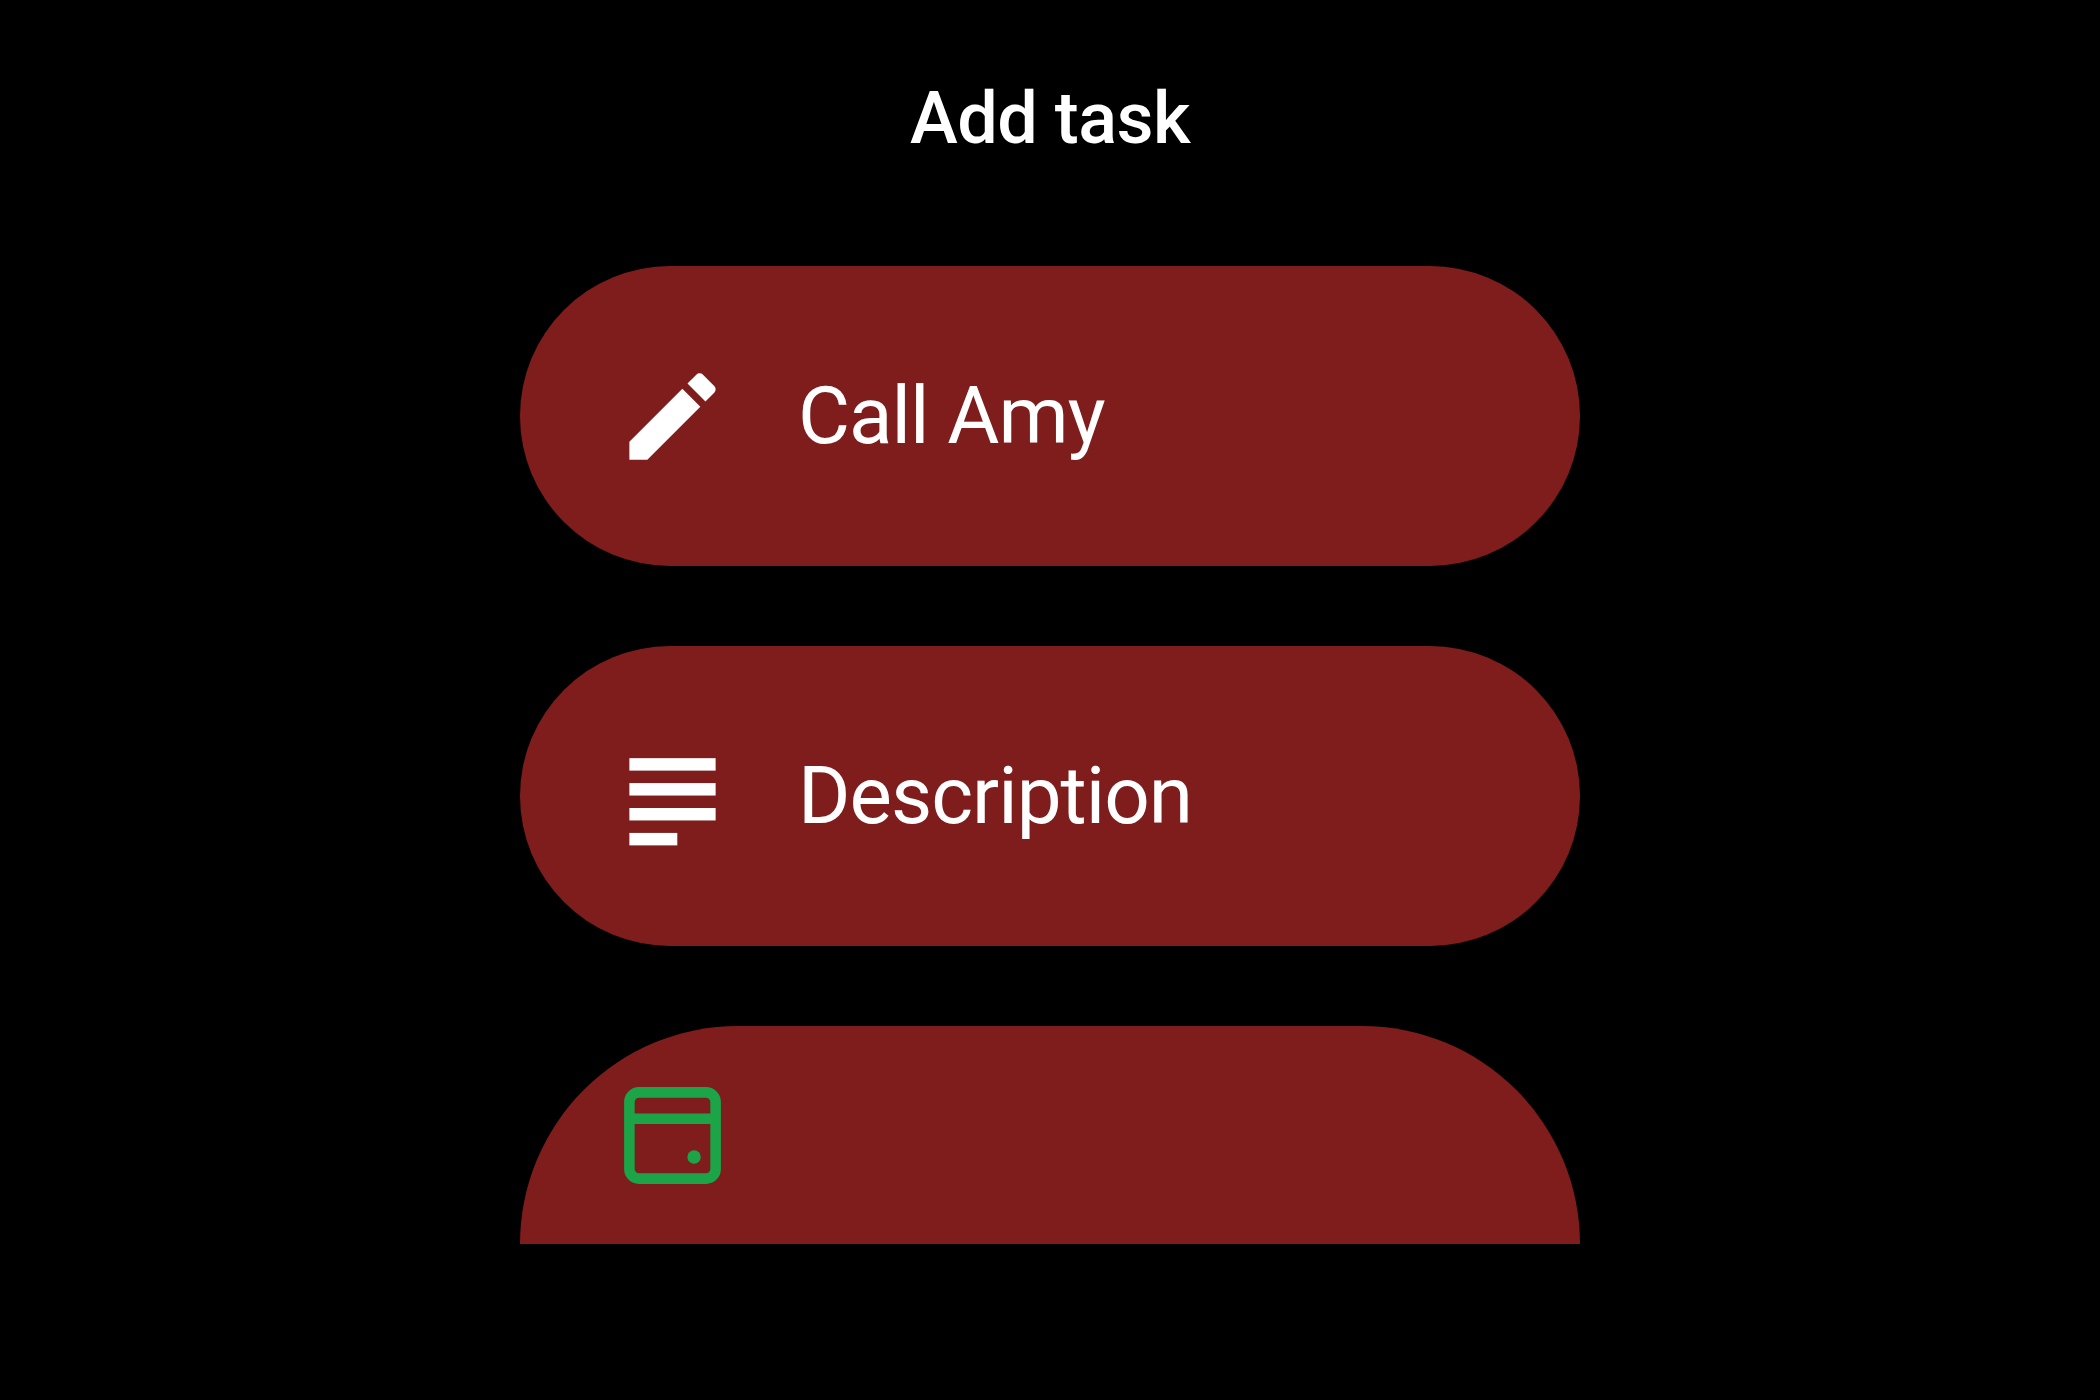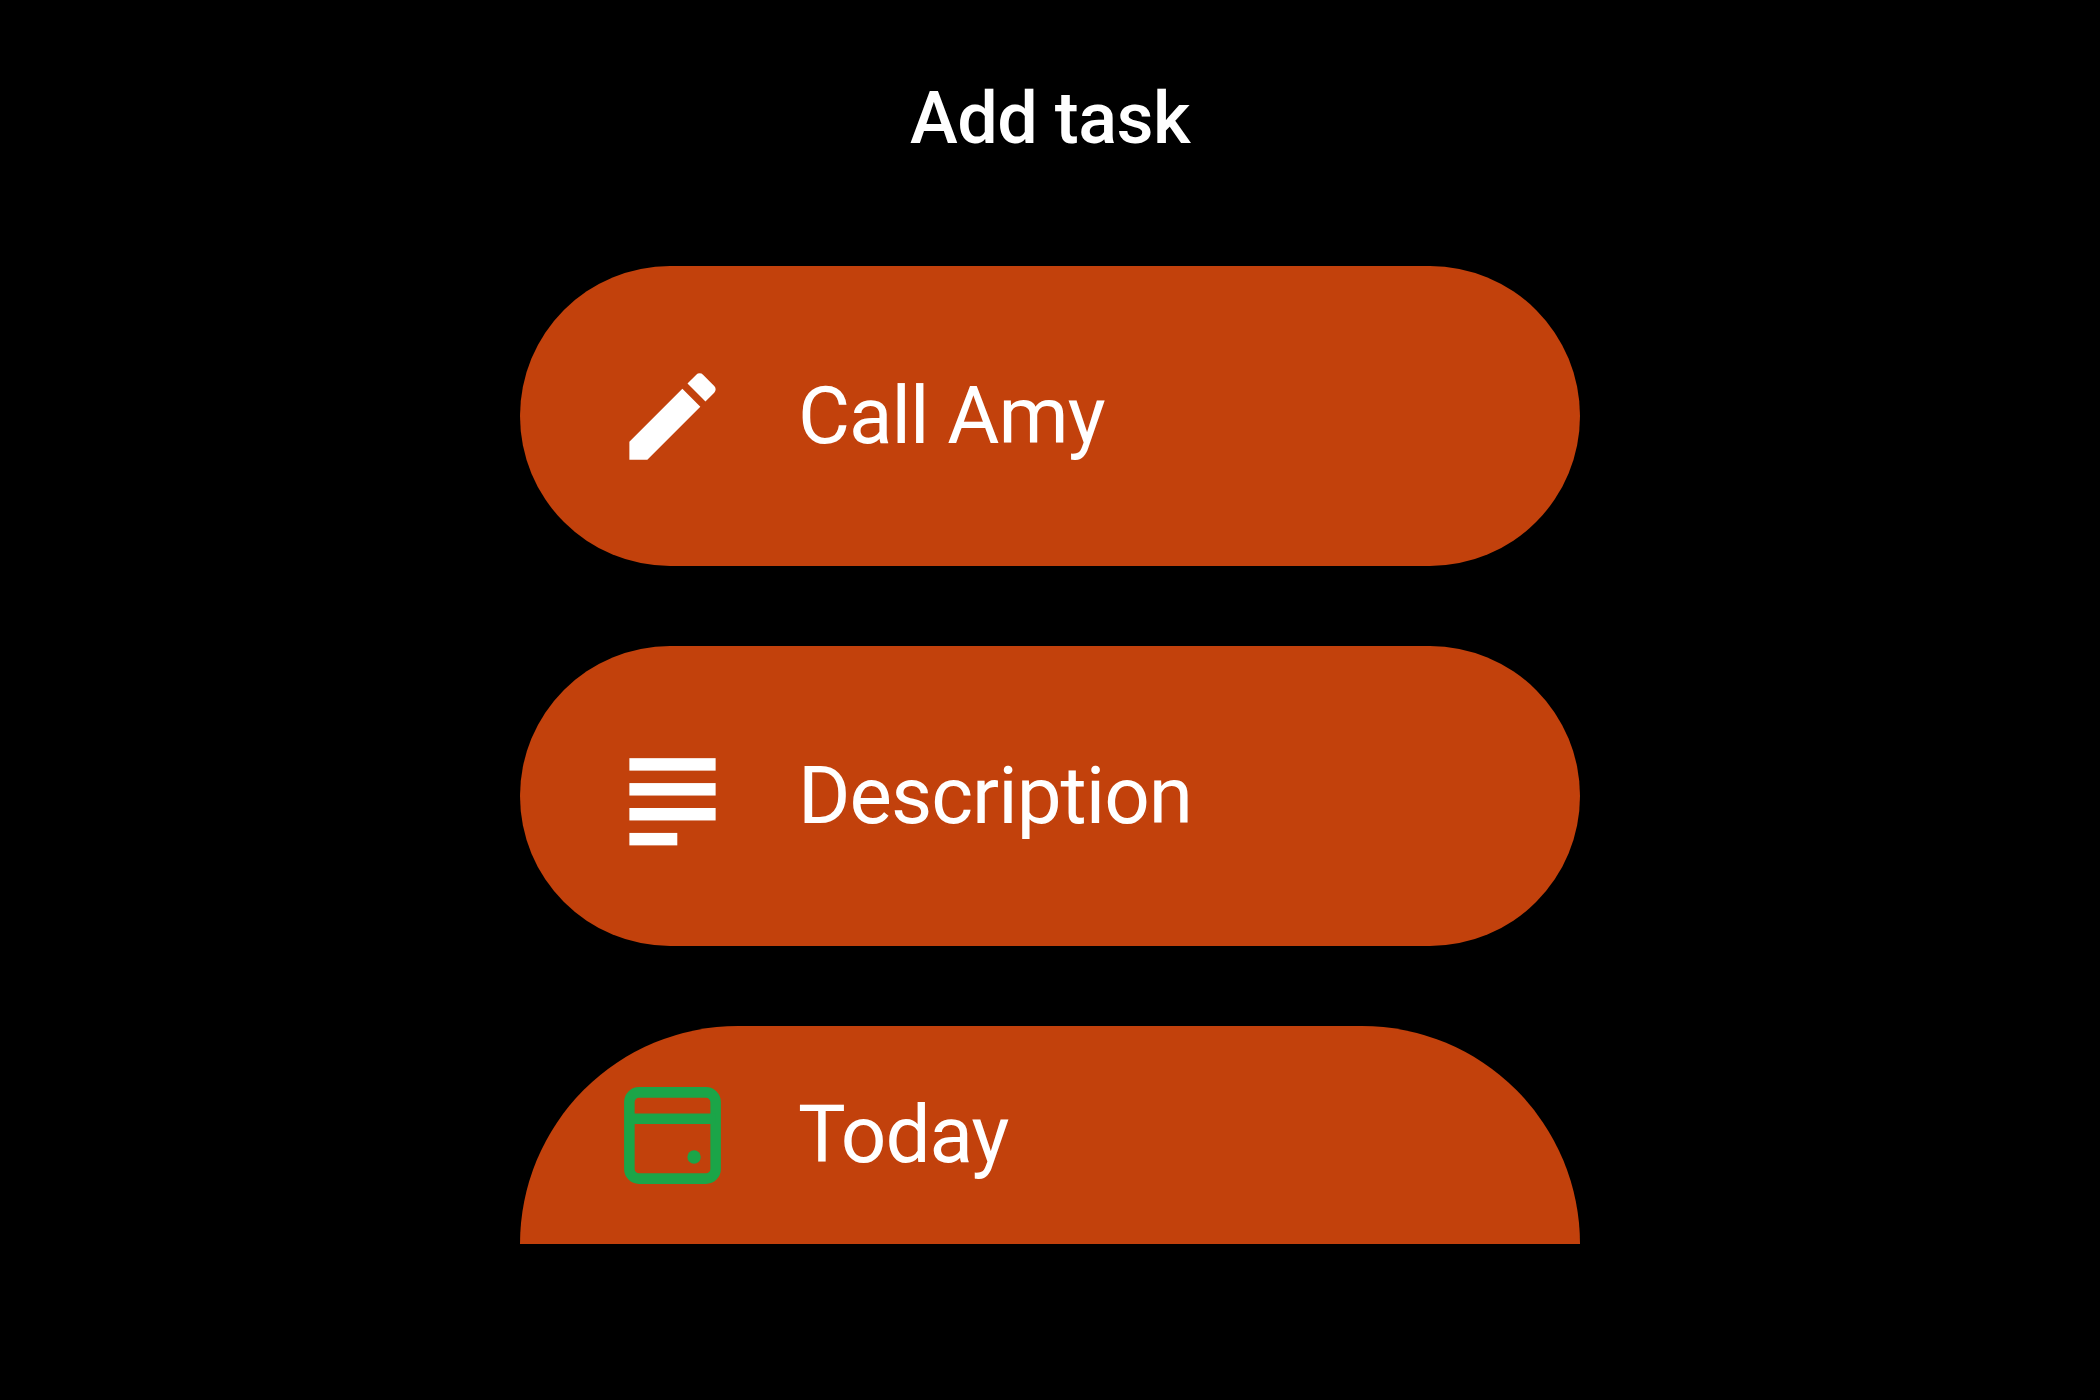--- a/index.html
+++ b/index.html
@@ -33,21 +33,21 @@
     }
     
     .list {
       display: flex;
       flex-direction: column;
       gap: 80px;
       width: 1060px;
     }
     
     .list-item {
-      background: #c2410c;
+      background: #7f1d1d;
       border-radius: 300px;
       height: 300px;
       display: flex;
       align-items: center;
       padding-left: 95px;
       cursor: pointer;
     }
     
     .list-item.peek {
       height: 218px;
@@ -106,17 +106,16 @@
     </div>
 
     <div class="list-item peek">
       <span class="icon">
         <svg viewBox="0 0 24 24" fill="none">
           <rect x="3" y="3" width="18" height="18" rx="2" stroke="#1ba548" stroke-width="2.2" fill="none"></rect>
           <line x1="3" y1="8.5" x2="21" y2="8.5" stroke="#1ba548" stroke-width="2.2"></line>
           <circle cx="16.5" cy="16.5" r="1.4" fill="#1ba548"></circle>
         </svg>
       </span>
-      <span class="item-label">Today</span>
     </div>
 
   </div>
 </div>
 
 </body></html>

